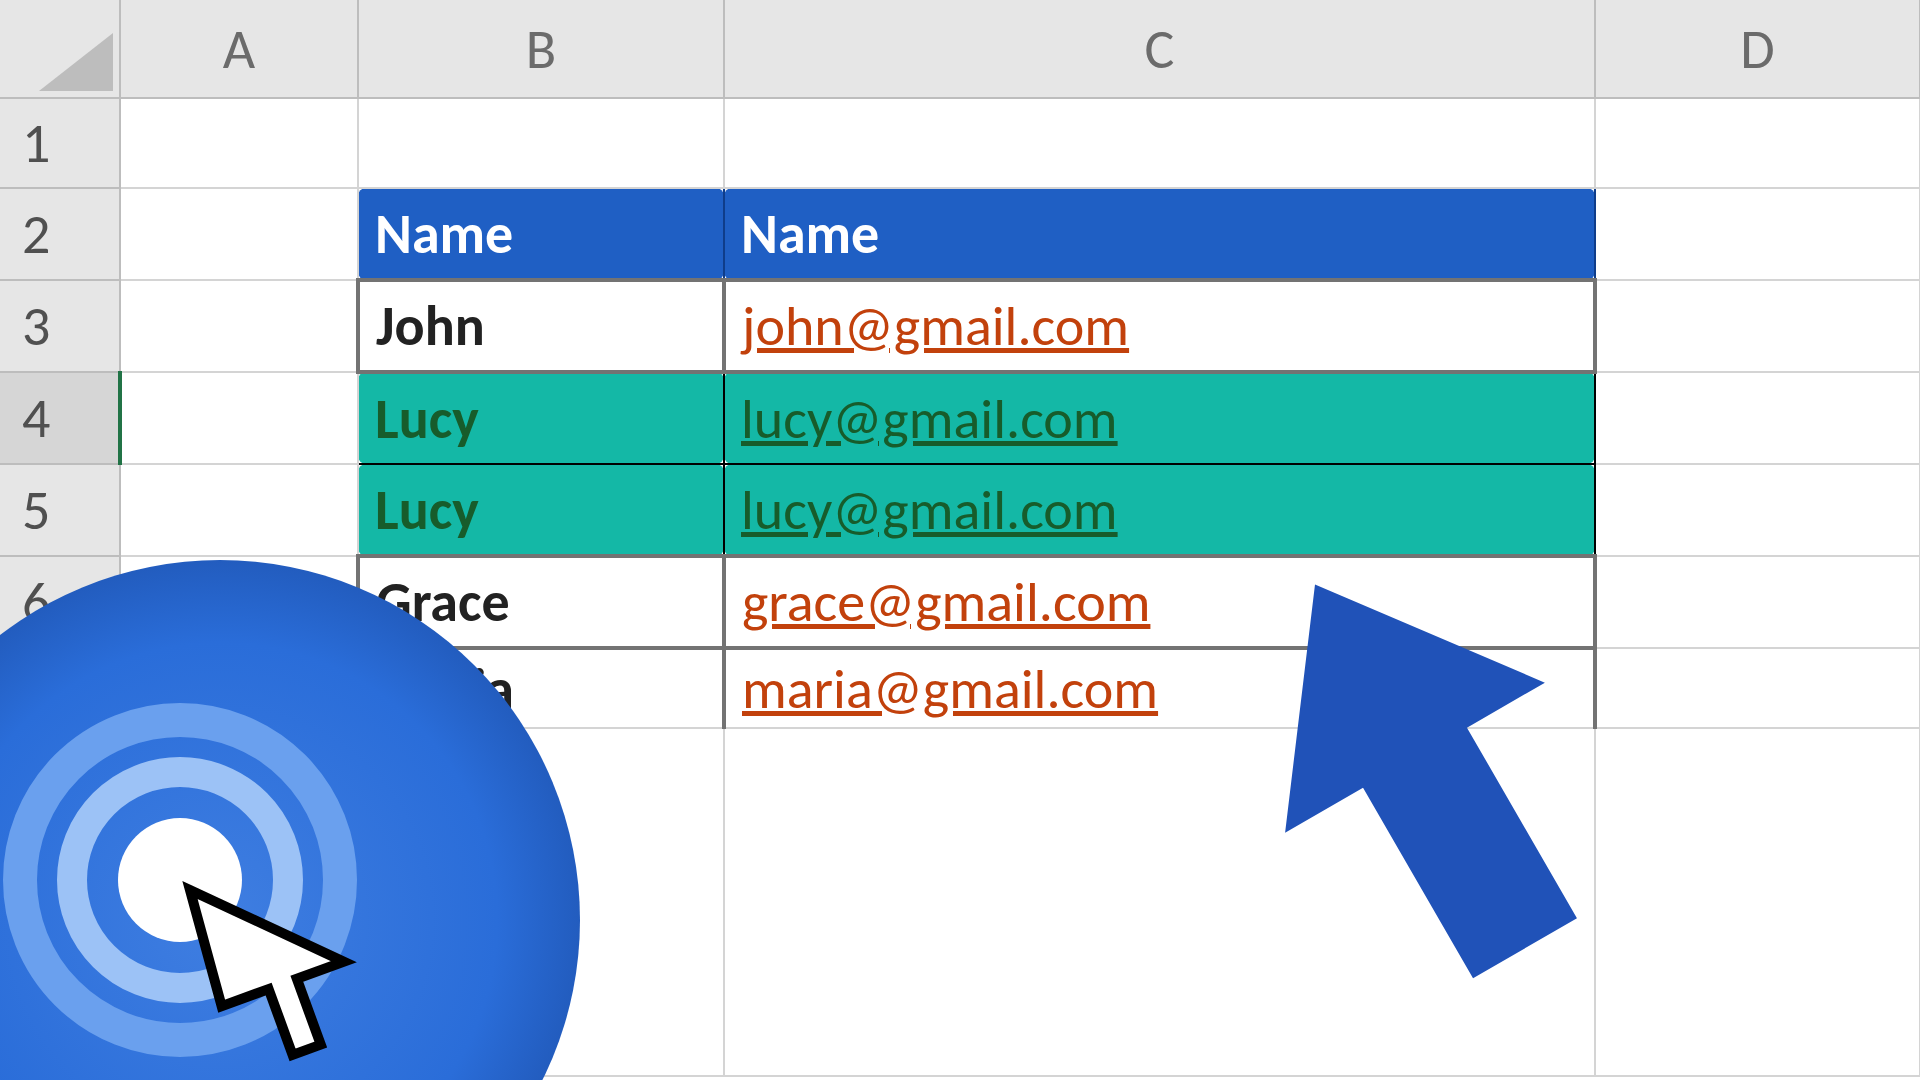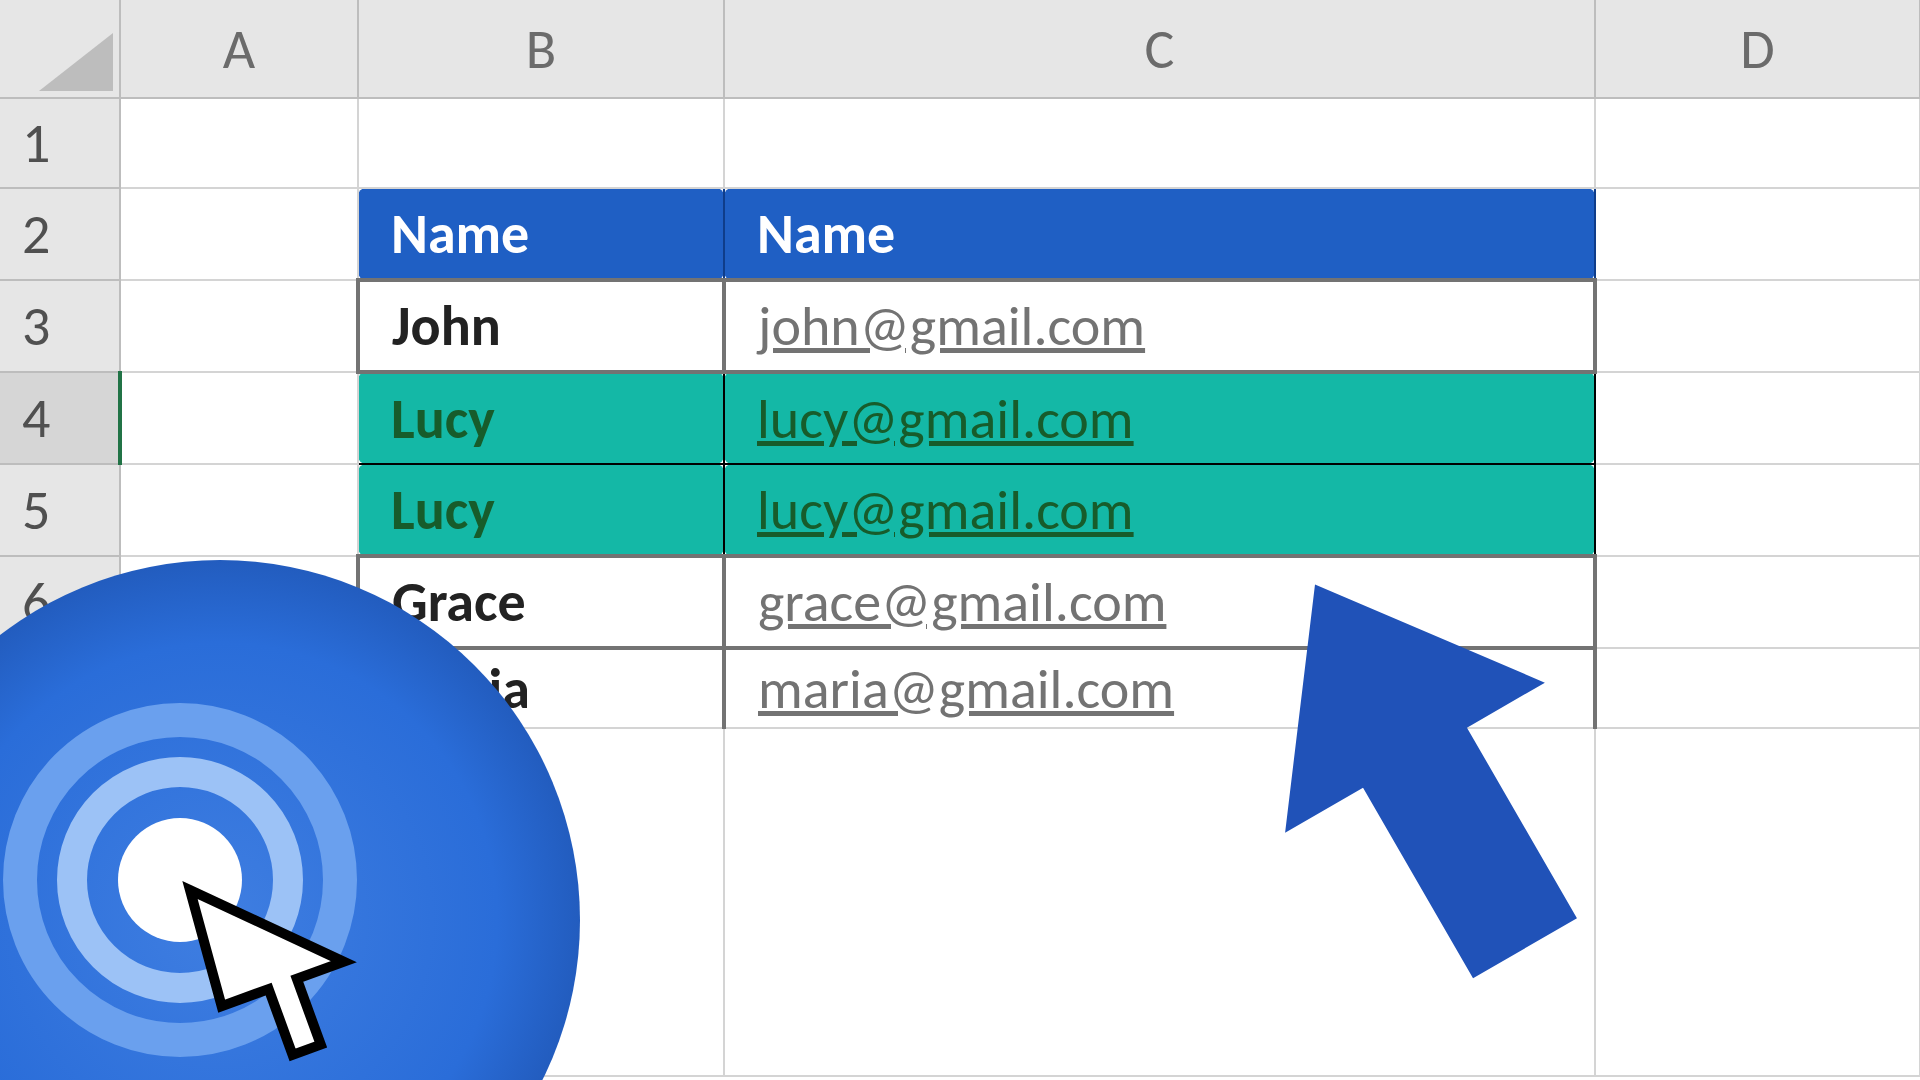--- a/index.html
+++ b/index.html
@@ -54,21 +54,21 @@
       vertical-align: middle;
       user-select: none;
     }
     th.rowhdr.active { background: #d6d6d6; border-right: 4px solid #217346; }
     
     
     td {
       border-right: 2px solid #d4d4d4;
       border-bottom: 2px solid #d4d4d4;
       font-size: 56px;
-      padding: 0 32px;
+      padding: 0 16px;
       vertical-align: middle;
       background: #fff;
       color: #222;
       height: 90px;
       border-radius: 8px;
     }
     tr.r1 td, tr.r1 th.rowhdr { height: 90px; }
     tr.r2 td, tr.r2 th.rowhdr { height: 92px; }
     tr.r3 td, tr.r3 th.rowhdr { height: 92px; }
     tr.r4 td, tr.r4 th.rowhdr { height: 92px; }
@@ -83,21 +83,21 @@
       color: #fff;
       font-weight: 700;
       border: 2px solid #0f3d8a;
     }
     td.databox {
       background: #fff;
       font-weight: 700;
       border: 4px solid #737373;
     }
     td.databox.link { font-weight: 400; }
-    td.databox.link span { color: #737373; text-decoration: underline; margin-top: 25px; }
+    td.databox.link span { color: #c2410c; text-decoration: underline; margin-top: 25px; }
     
     td.dup {
       background: #14b8a6;
       color: #175c2b;
       font-weight: 700;
       border: 2px solid #000;
     }
     td.dup.link { font-weight: 400; }
     td.dup.link span { color: #175c2b; text-decoration: underline; }
     

